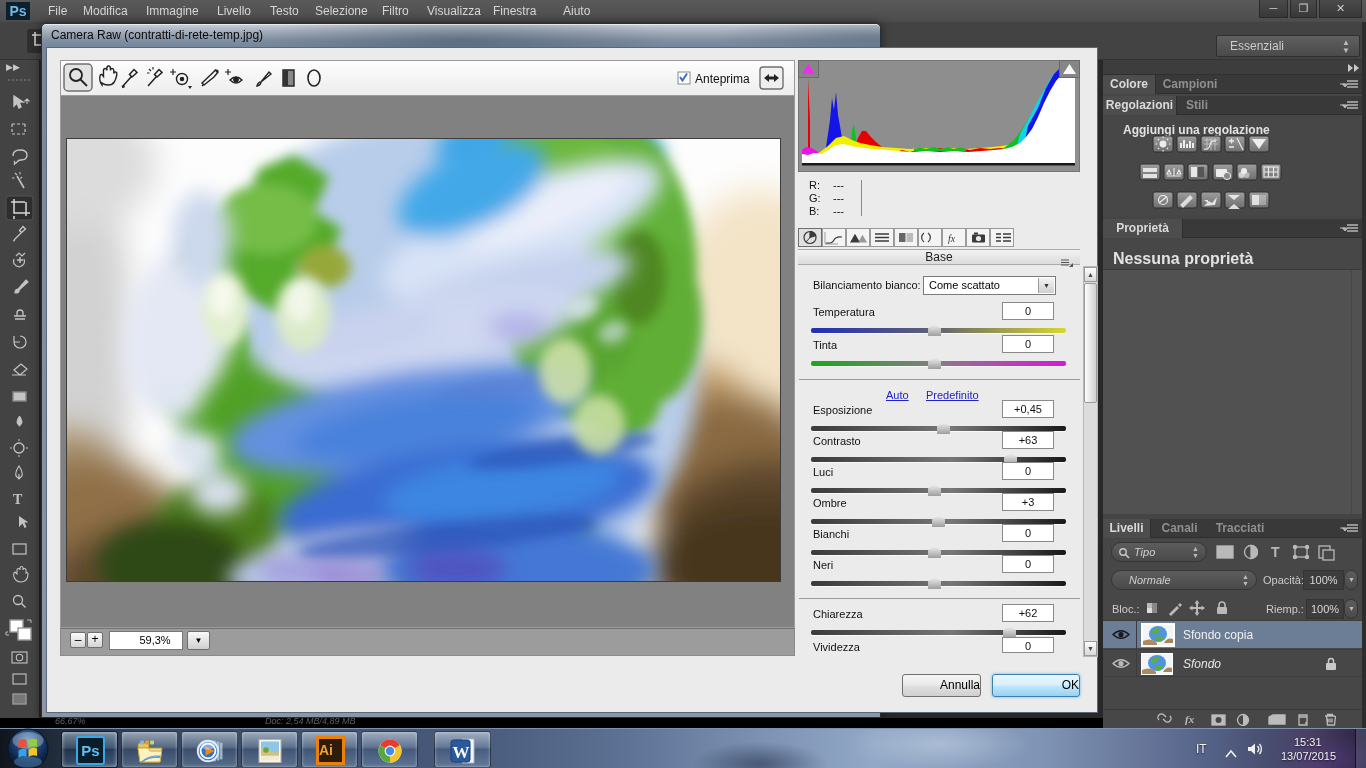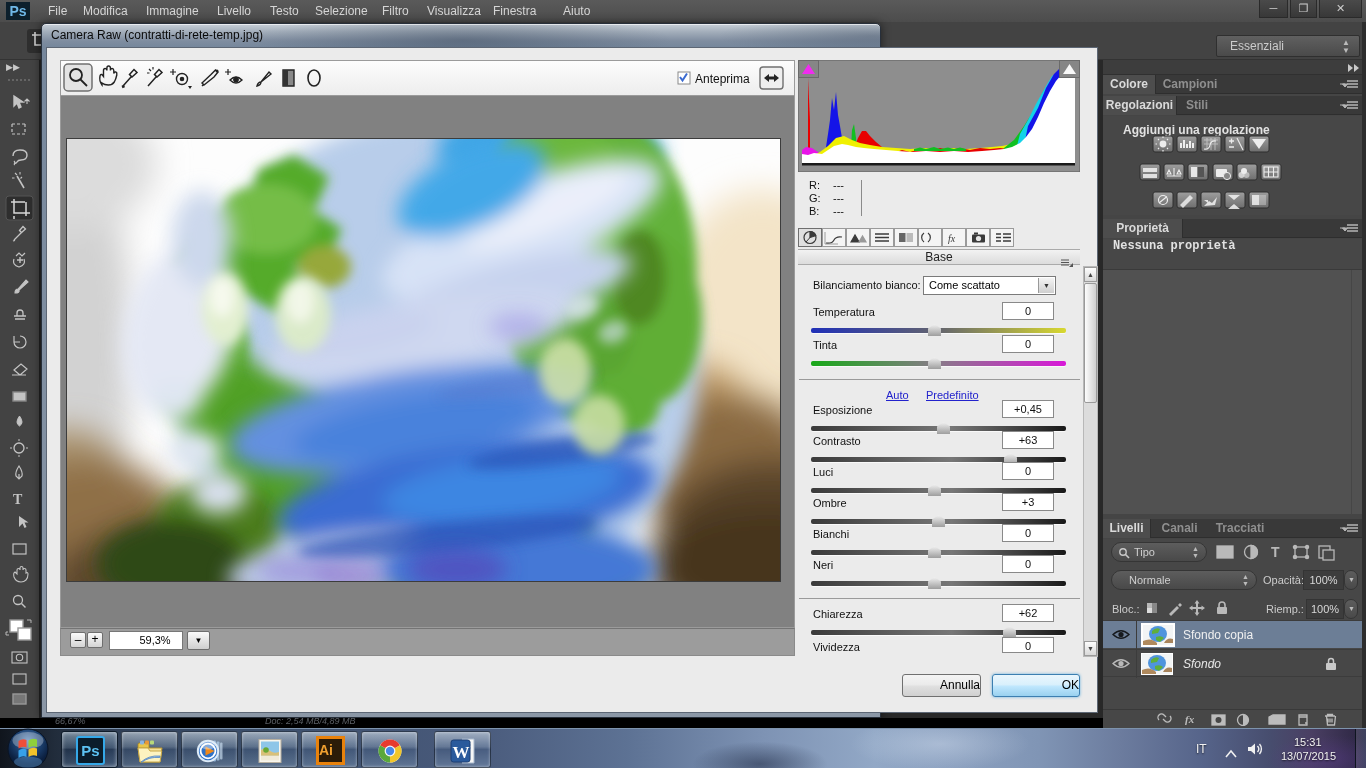--- a/index.html
+++ b/index.html
@@ -27,21 +27,21 @@
   #ltoolbar { left:0; top:60px; width:40px; height:658px; background:#434343; border-right:1px solid #222; }
 
   
   #rpanels { left:1103px; top:60px; width:263px; height:668px; background:#454545; font-size:12px; }
   .tabrow { position:absolute; left:0; width:263px; height:19px; background:#393939; border-bottom:1px solid #2e2e2e;}
   .tab { position:absolute; top:0; height:19px; color:#8f8f8f; font-weight:bold;
     line-height:19px; text-align:center; }
   .tab.active { background:#4d4d4d; color:#dadada; border-right:1px solid #2e2e2e; }
   .pmenu { position:absolute; right:8px; top:5px; width:18px; height:9px; }
   .ddrop { background:linear-gradient(#5d5d5d,#494949); border:1px solid #353535; border-radius:10px;
-    color:#cfcfcf; position:absolute; font-size:11px; line-height:18px; }
+    color:#cfcfcf; position:absolute; font-size:11px; line-height:18px;font-style:italic; }
 
   
   #crdlg { left:41px; top:23px; width:840px; height:695px;
     background:radial-gradient(ellipse 300px 40px at 420px 16px, rgba(45,60,80,.4), rgba(45,60,80,0) 70%), radial-gradient(ellipse 220px 30px at 830px 12px, rgba(55,70,90,.35), rgba(55,70,90,0) 70%), linear-gradient(#c8d0d8 0px,#a2adba 8px,#7f8da0 17px,#76879c 23px,#8b97a6 100%);
     border:1px solid #272f3a; border-radius:5px 5px 0 0;
     box-shadow: inset 0 1px 0 rgba(255,255,255,.6), 0 0 10px rgba(0,0,0,.55); }
   #crtitle { position:absolute; left:9px; top:4px; font-size:12px; color:#0a0a0a; }
   #crbody { position:absolute; left:4px; top:23px; width:1052px; height:666px; background:#ebebeb; border:1px solid #5c6674; }
 
   #crtools { position:absolute; left:13px; top:12px; width:735px; height:36px;
@@ -273,21 +273,21 @@
     </div>
 
     <div class="tabrow" style="top:159px;">
       <div class="tab active" style="left:0; width:80px;">Proprietà</div>
       <svg class="pmenu" viewBox="0 0 18 9">
           <path d="M0 4 l5 0 M2.5 4 l2.5 3 2.5-3 z" stroke="#b5b5b5" fill="#b5b5b5"></path>
           <path d="M7 1h11M7 4h11M7 7h11" stroke="#b5b5b5" stroke-width="1.6"></path>
         </svg>
     </div>
     <div class="abs" style="left:0; top:179px; width:263px; height:30px; background:#474747;">
-      <div class="abs" style="left:10px; top:0; color:#e2e2e2; font-weight:bold; font-size:12px;font-family:Liberation Mono, monospace;">Nessuna proprietà</div>
+      <div class="abs" style="left:10px; top:11px; color:#e2e2e2; font-weight:bold; font-size:16px;">Nessuna proprietà</div>
     </div>
     <div class="abs" style="left:0; top:209px; width:263px; height:245px; background:#515151; border-top:1px solid #3a3a3a;">
       <div class="abs" style="right:14px; top:0; width:1px; height:245px; background:#464646;"></div>
     </div>
 
     <div class="tabrow" style="top:459px;">
       <div class="tab active" style="left:0; width:48px;">Livelli</div>
       <div class="tab" style="left:49px; width:55px;">Canali</div>
       <div class="tab" style="left:105px; width:64px;">Tracciati</div>
       <svg class="pmenu" viewBox="0 0 18 9">

